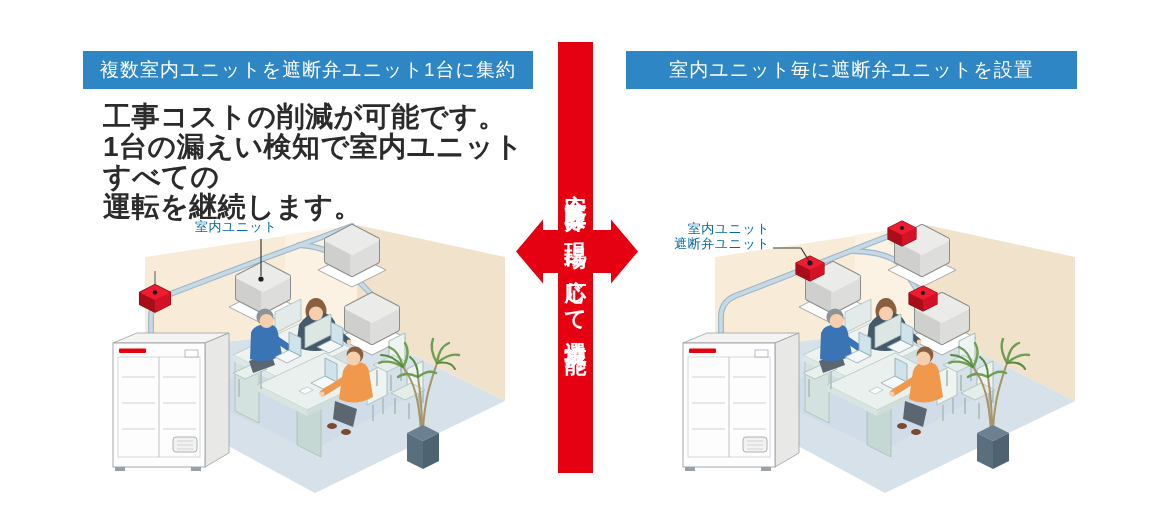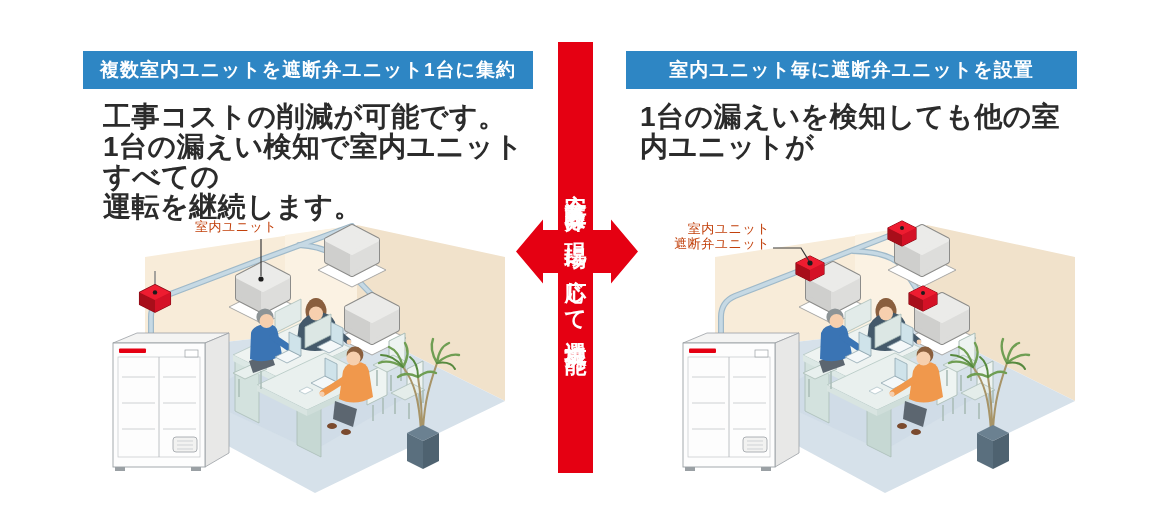--- a/index.html
+++ b/index.html
@@ -11,37 +11,37 @@
     --person-orange:#f0984c;
   }
   html,body{margin:0;padding:0;background:#ffffff;}
   body{font-family:"Liberation Sans","DejaVu Sans",sans-serif;}
   .card{
     position:relative;width:1160px;height:528px;background:#ffffff;
     border-radius:24px;overflow:hidden;
   }
   .section-header{
     position:absolute;top:51px;height:38px;background:var(--header-blue);
-    color:#ffffff;font-size:19px;font-weight:700;letter-spacing:1px;
+    color:#ffffff;font-size:19px;font-weight:400;letter-spacing:1px;
     display:flex;align-items:center;justify-content:center;box-sizing:border-box;
   }
   .hdr-left{left:83px;width:450px;}
   .hdr-right{left:626px;width:451px;}
   .body-text{
     position:absolute;top:102px;width:445px;color:var(--body-text);
     font-size:28px;font-weight:700;line-height:30px;letter-spacing:0.5px;
   }
   .bt-left{left:103px;}
   .bt-right{left:640px;}
   .illo{position:absolute;top:205px;width:420px;height:300px;}
   .illo-left{left:85px;}
   .illo-right{left:655px;}
   .illo svg.scene{position:absolute;left:0;top:0;}
   .scene-label{
-    position:absolute;color:#c2410c;font-size:13px;line-height:15px;
+    position:absolute;color:#0369a1;font-size:13px;line-height:15px;
     letter-spacing:0.5px;white-space:nowrap;
   }
   .lbl-left{left:110px;top:14px;}
   .lbl-right{left:0px;top:16px;width:115px;text-align:right;}
   .banner{position:absolute;left:516px;top:42px;width:122px;height:431px;}
   .banner svg{position:absolute;left:0;top:0;}
   .banner-text{
     position:absolute;left:42px;top:0;width:35px;height:431px;
     display:flex;align-items:center;justify-content:center;
     writing-mode:vertical-rl;text-orientation:upright;
@@ -202,21 +202,20 @@
       <polygon points="0,209.5 27,177.5 27,188 95,188 95,177.5 122,209.5 95,241.5 95,231 27,231 27,241.5" style="fill:var(--banner-red)"></polygon>
       <rect x="42" y="0" width="35" height="431" style="fill:var(--banner-red)"></rect>
     </svg>
     <div class="banner-text">安全遮断弁は現場に応じて選択可能</div>
   </div>
 
   <div class="section-header hdr-right">
     <span>室内ユニット毎に遮断弁ユニットを設置</span>
   </div>
   <div class="body-text bt-right">
-    <div>1台の漏えいを検知しても他の室内ユニットが</div>
   </div>
 
   <div class="illo illo-right">
     <svg class="scene" width="420" height="300" viewBox="0 0 420 300">
       <use href="#room-bg"></use>
       <path d="M66,214 L66,112 Q66,97 80,91 L152,63 L244,27 M198,46 Q238,47 249,64 L266,91" fill="none" stroke="#9fb9c9" stroke-width="6" stroke-linecap="round" stroke-linejoin="round"></path>
       <path d="M66,214 L66,112 Q66,97 80,91 L152,63 L244,27 M198,46 Q238,47 249,64 L266,91" fill="none" stroke="#c6d9e4" stroke-width="3.6" stroke-linecap="round" stroke-linejoin="round"></path>
       <use href="#room-fg"></use>
       <use href="#valve" transform="translate(155,64)"></use>
       <use href="#valve" transform="translate(247,29)"></use>

